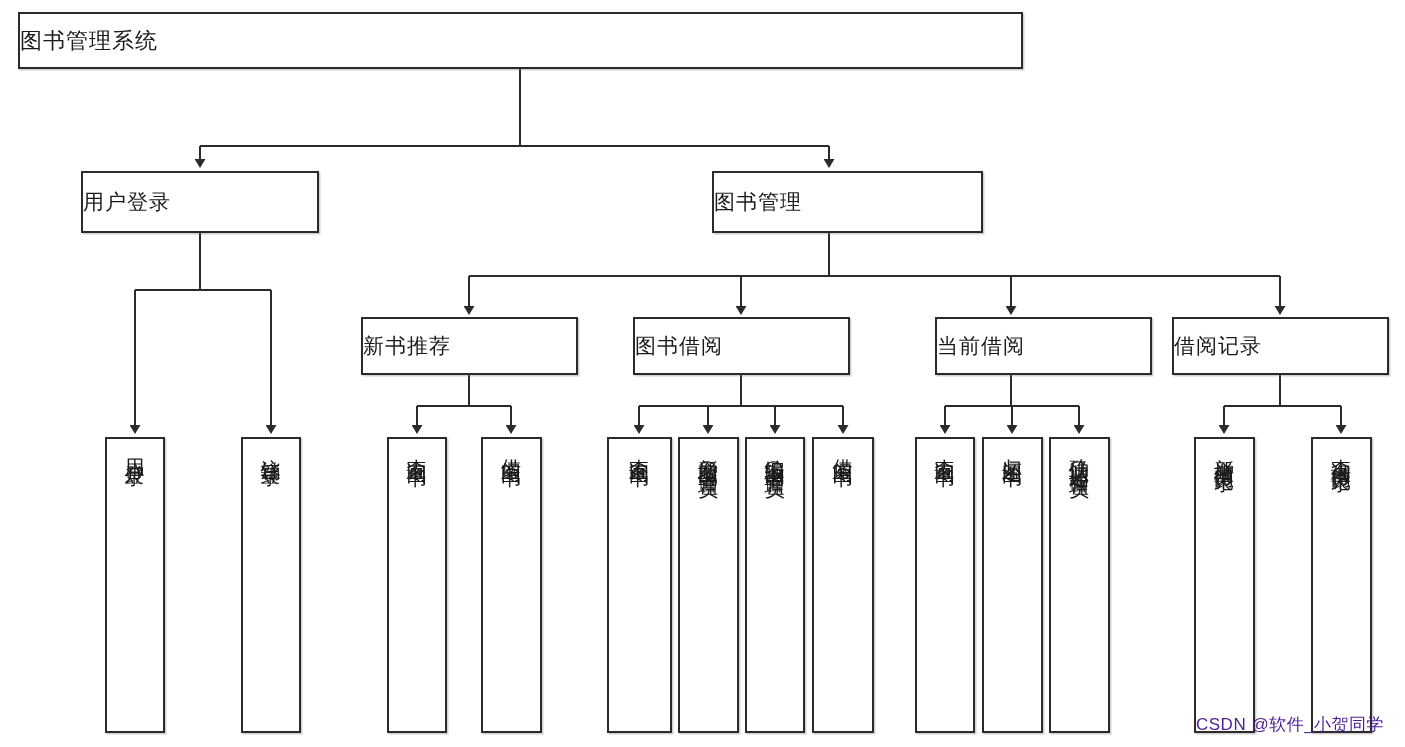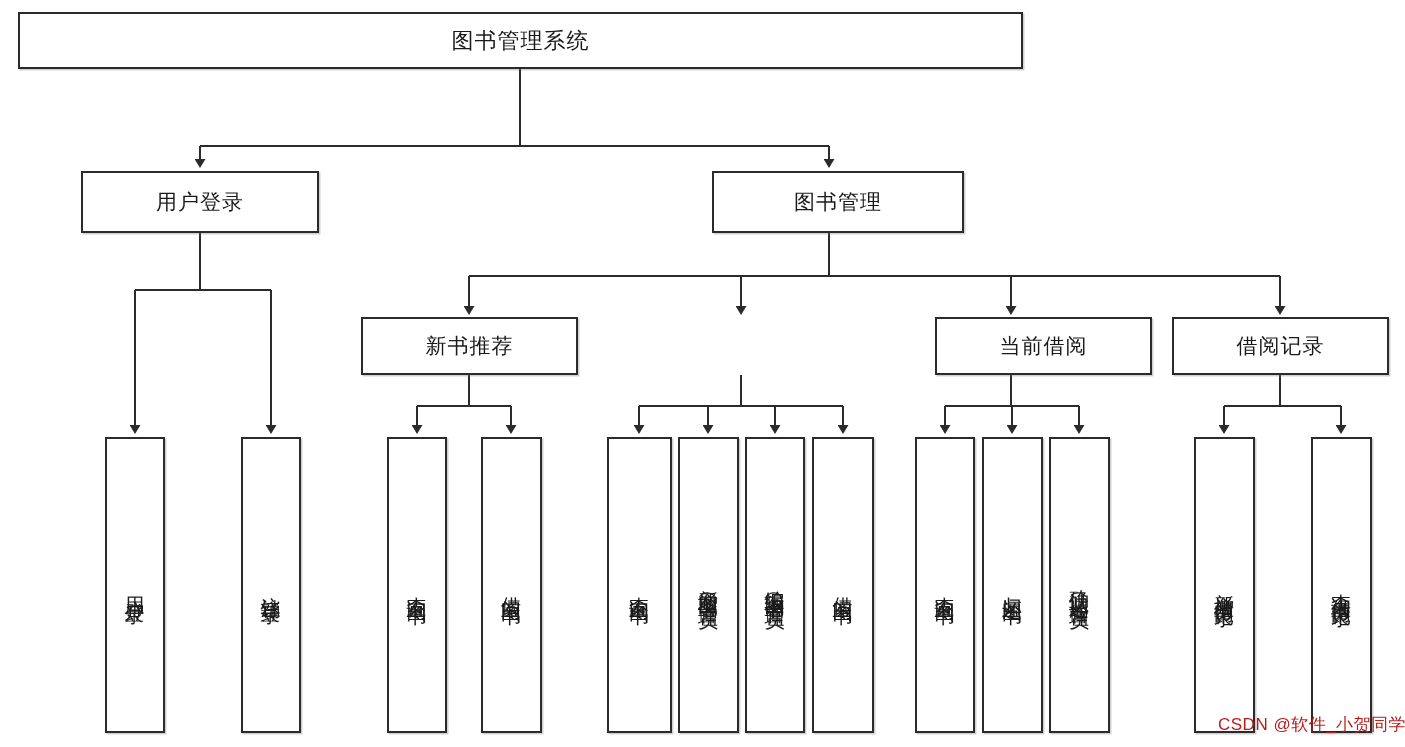--- a/index.html
+++ b/index.html
@@ -24,21 +24,20 @@
     height: 747px;
     pointer-events: none;
   }
   .node {
     position: absolute;
     box-sizing: border-box;
     background: #ffffff;
     border: 2.2px solid #2b2b2b;
     display: flex;
     align-items: center;
-    justify-content: center;
     color: #1a1a1a;
     box-shadow: 1.5px 1.5px 0 rgba(120,120,120,0.35);
   }
   .node.horiz {
     font-size: 21px;
     letter-spacing: 1px;
   }
   .node.vert {
     writing-mode: vertical-rl;
     text-orientation: upright;
@@ -50,24 +49,23 @@
   .node.vert span {
     writing-mode: vertical-rl;
     text-orientation: upright;
     display: block;
     white-space: nowrap;
   }
   .node.root { font-size: 22px; }
   .watermark {
     position: absolute;
     font-size: 17px;
-    color: #b91c1c;
+    color: #4c1d95;
     white-space: nowrap;
     letter-spacing: 0.5px;
-    margin-left: 22px;
   }
 </style>
 </head>
 <body>
 
 <div id="canvas">
 
   <svg id="wires" viewBox="0 0 1405 747" xmlns="http://www.w3.org/2000/svg">
     <defs>
       <marker id="arrow" markerWidth="9" markerHeight="11" refX="1" refY="5.5" orient="auto" markerUnits="userSpaceOnUse">
@@ -118,26 +116,29 @@
     </g>
   </svg>
 
   <div class="node horiz root" style="left: 18px; top: 12px; width: 1005px; height: 57px;">
     <span>图书管理系统</span>
   </div>
 
   <div class="node horiz" style="left: 81px; top: 171px; width: 238px; height: 62px;">
     <span>用户登录</span>
   </div>
-  <div class="node horiz" style="left: 712px; top: 171px; width: 252px; height: 62px;">
+  <div class="node horiz" style="left: 712px; top: 171px; width: 271px; height: 62px;">
     <span>图书管理</span>
   </div>
 
   <div class="node horiz" style="left: 361px; top: 317px; width: 217px; height: 58px; font-family: Liberation Serif, serif;">
     <span>新书推荐</span>
+  </div>
+  <div class="node horiz" style="left: 633px; top: 317px; width: 217px; height: 58px;">
+    <span>图书借阅</span>
   </div>
   <div class="node horiz" style="left: 903px; top: 317px; width: 217px; height: 58px; margin-left: 32px;">
     <span>当前借阅</span>
   </div>
   <div class="node horiz" style="left: 1172px; top: 317px; width: 217px; height: 58px;">
     <span>借阅记录</span>
   </div>
 
   <div class="node vert" style="left: 105px; top: 437px; width: 60px; height: 296px;">
     <span>用户登录</span>

